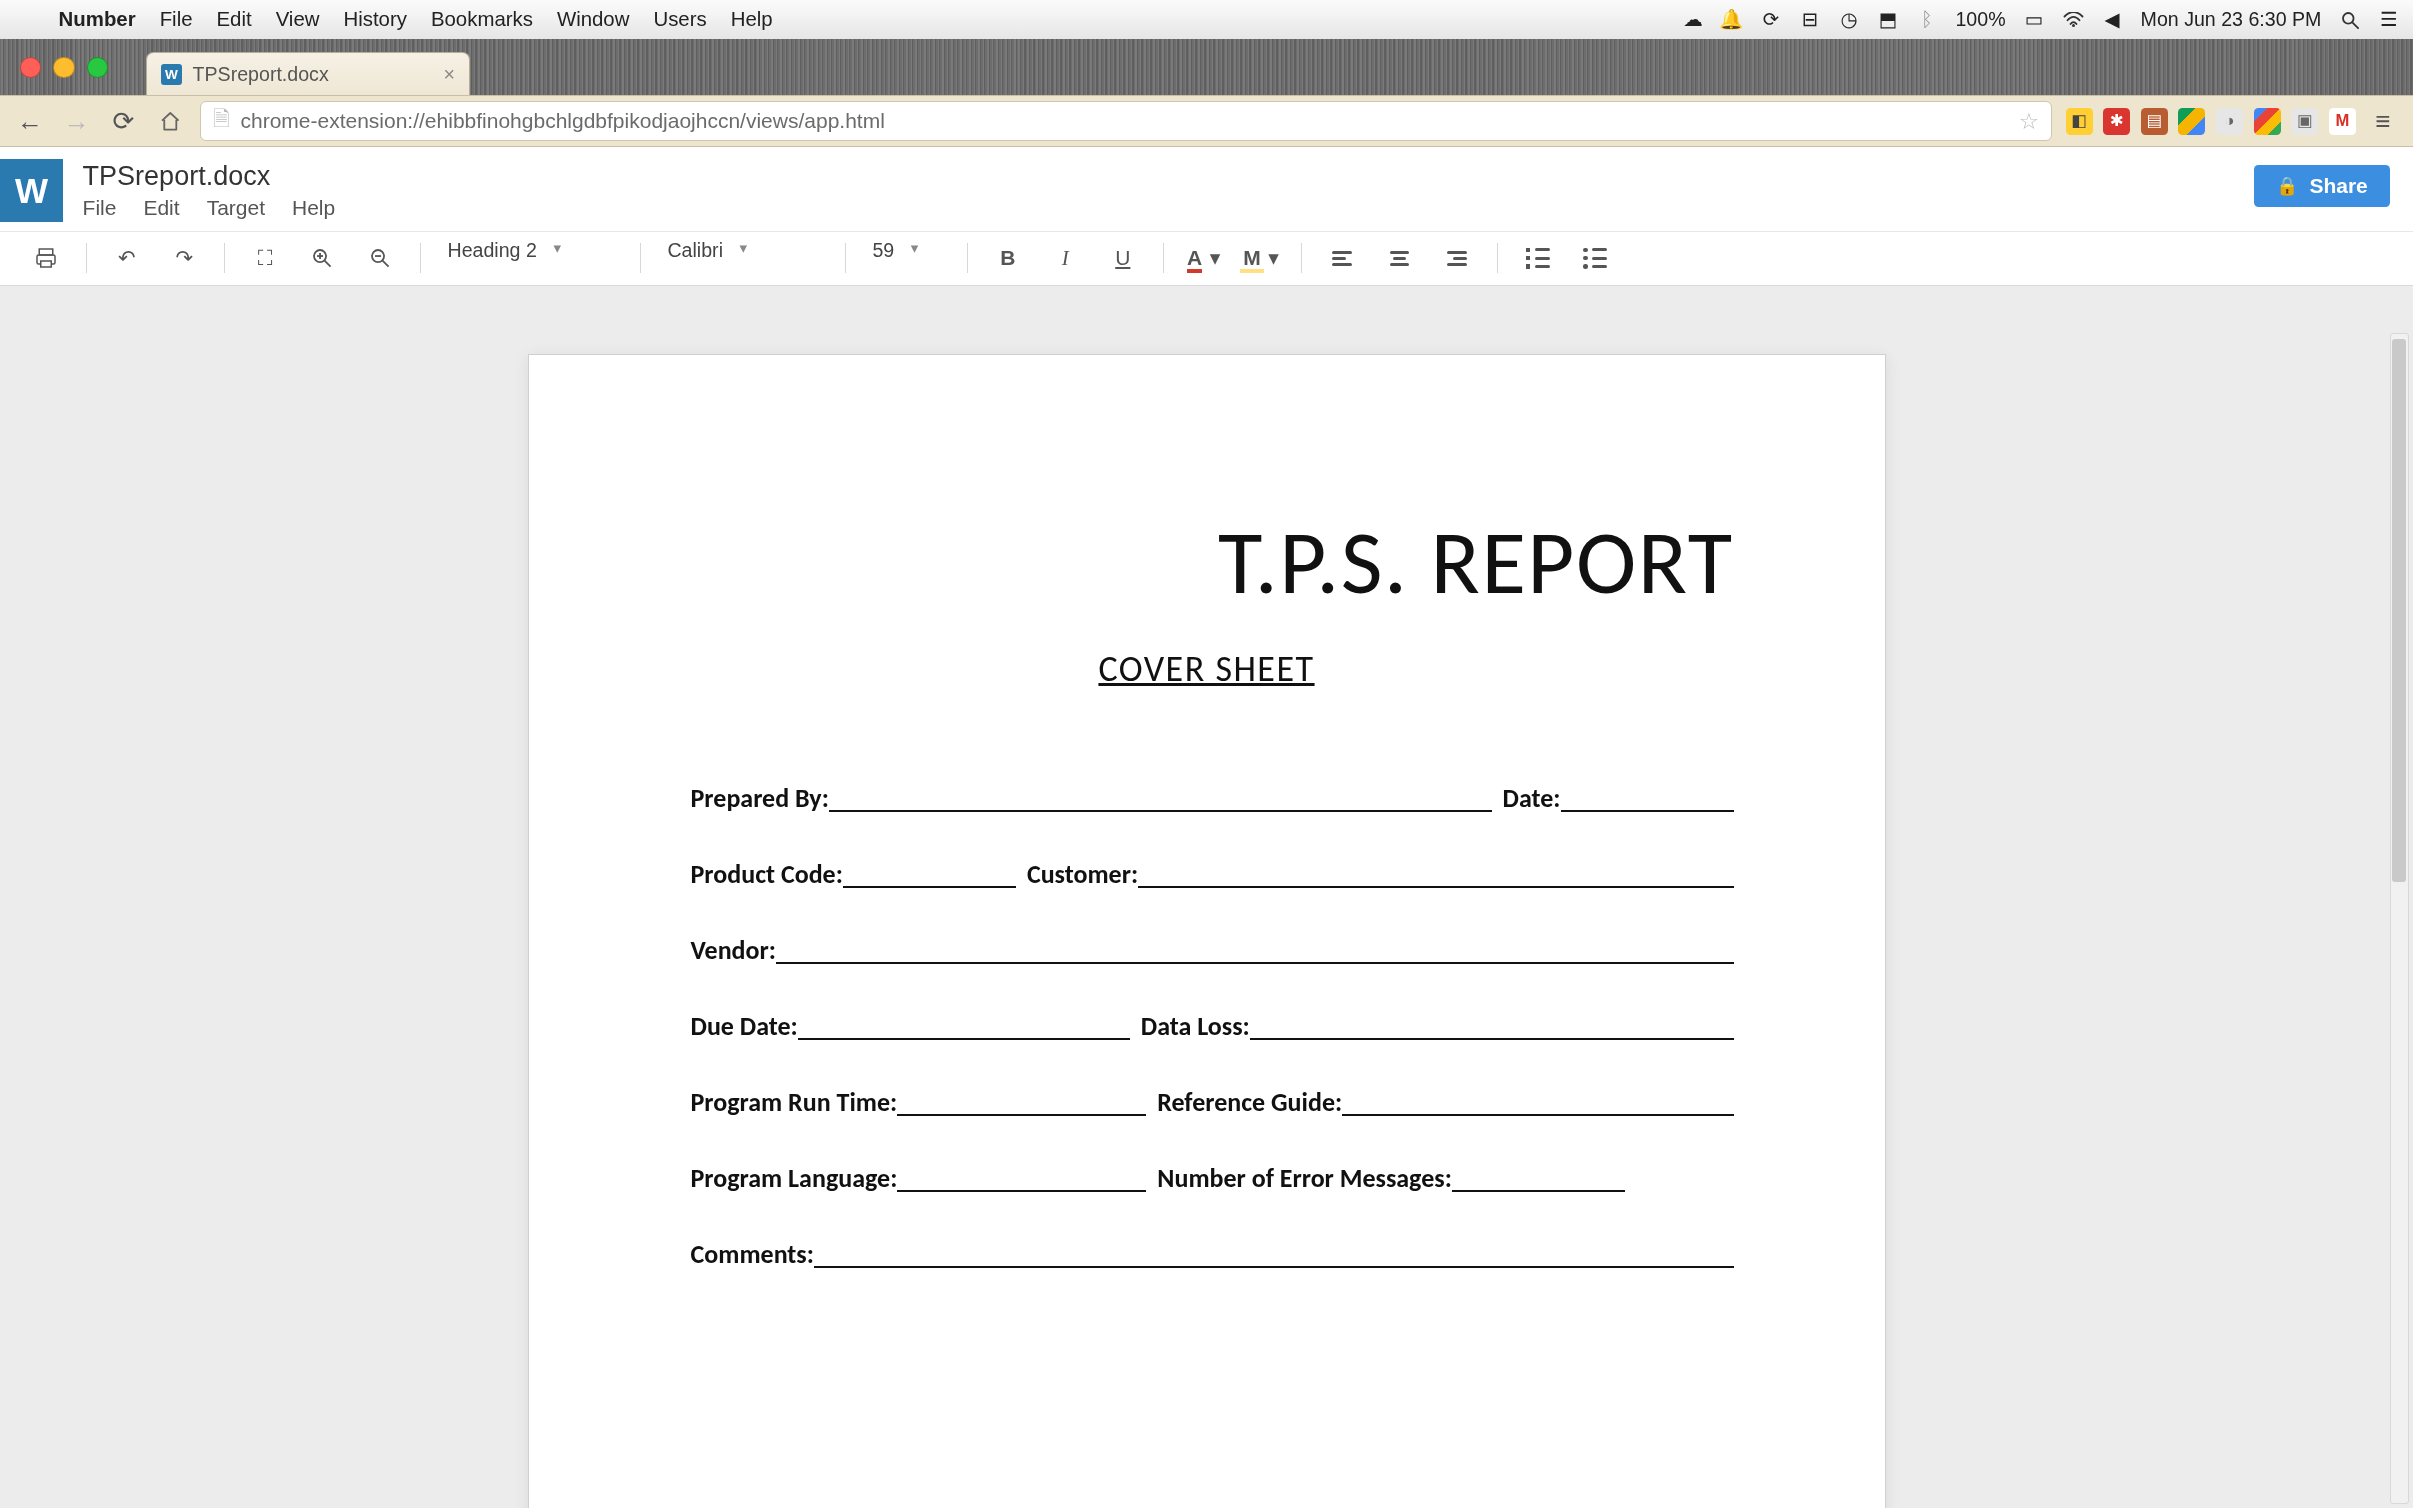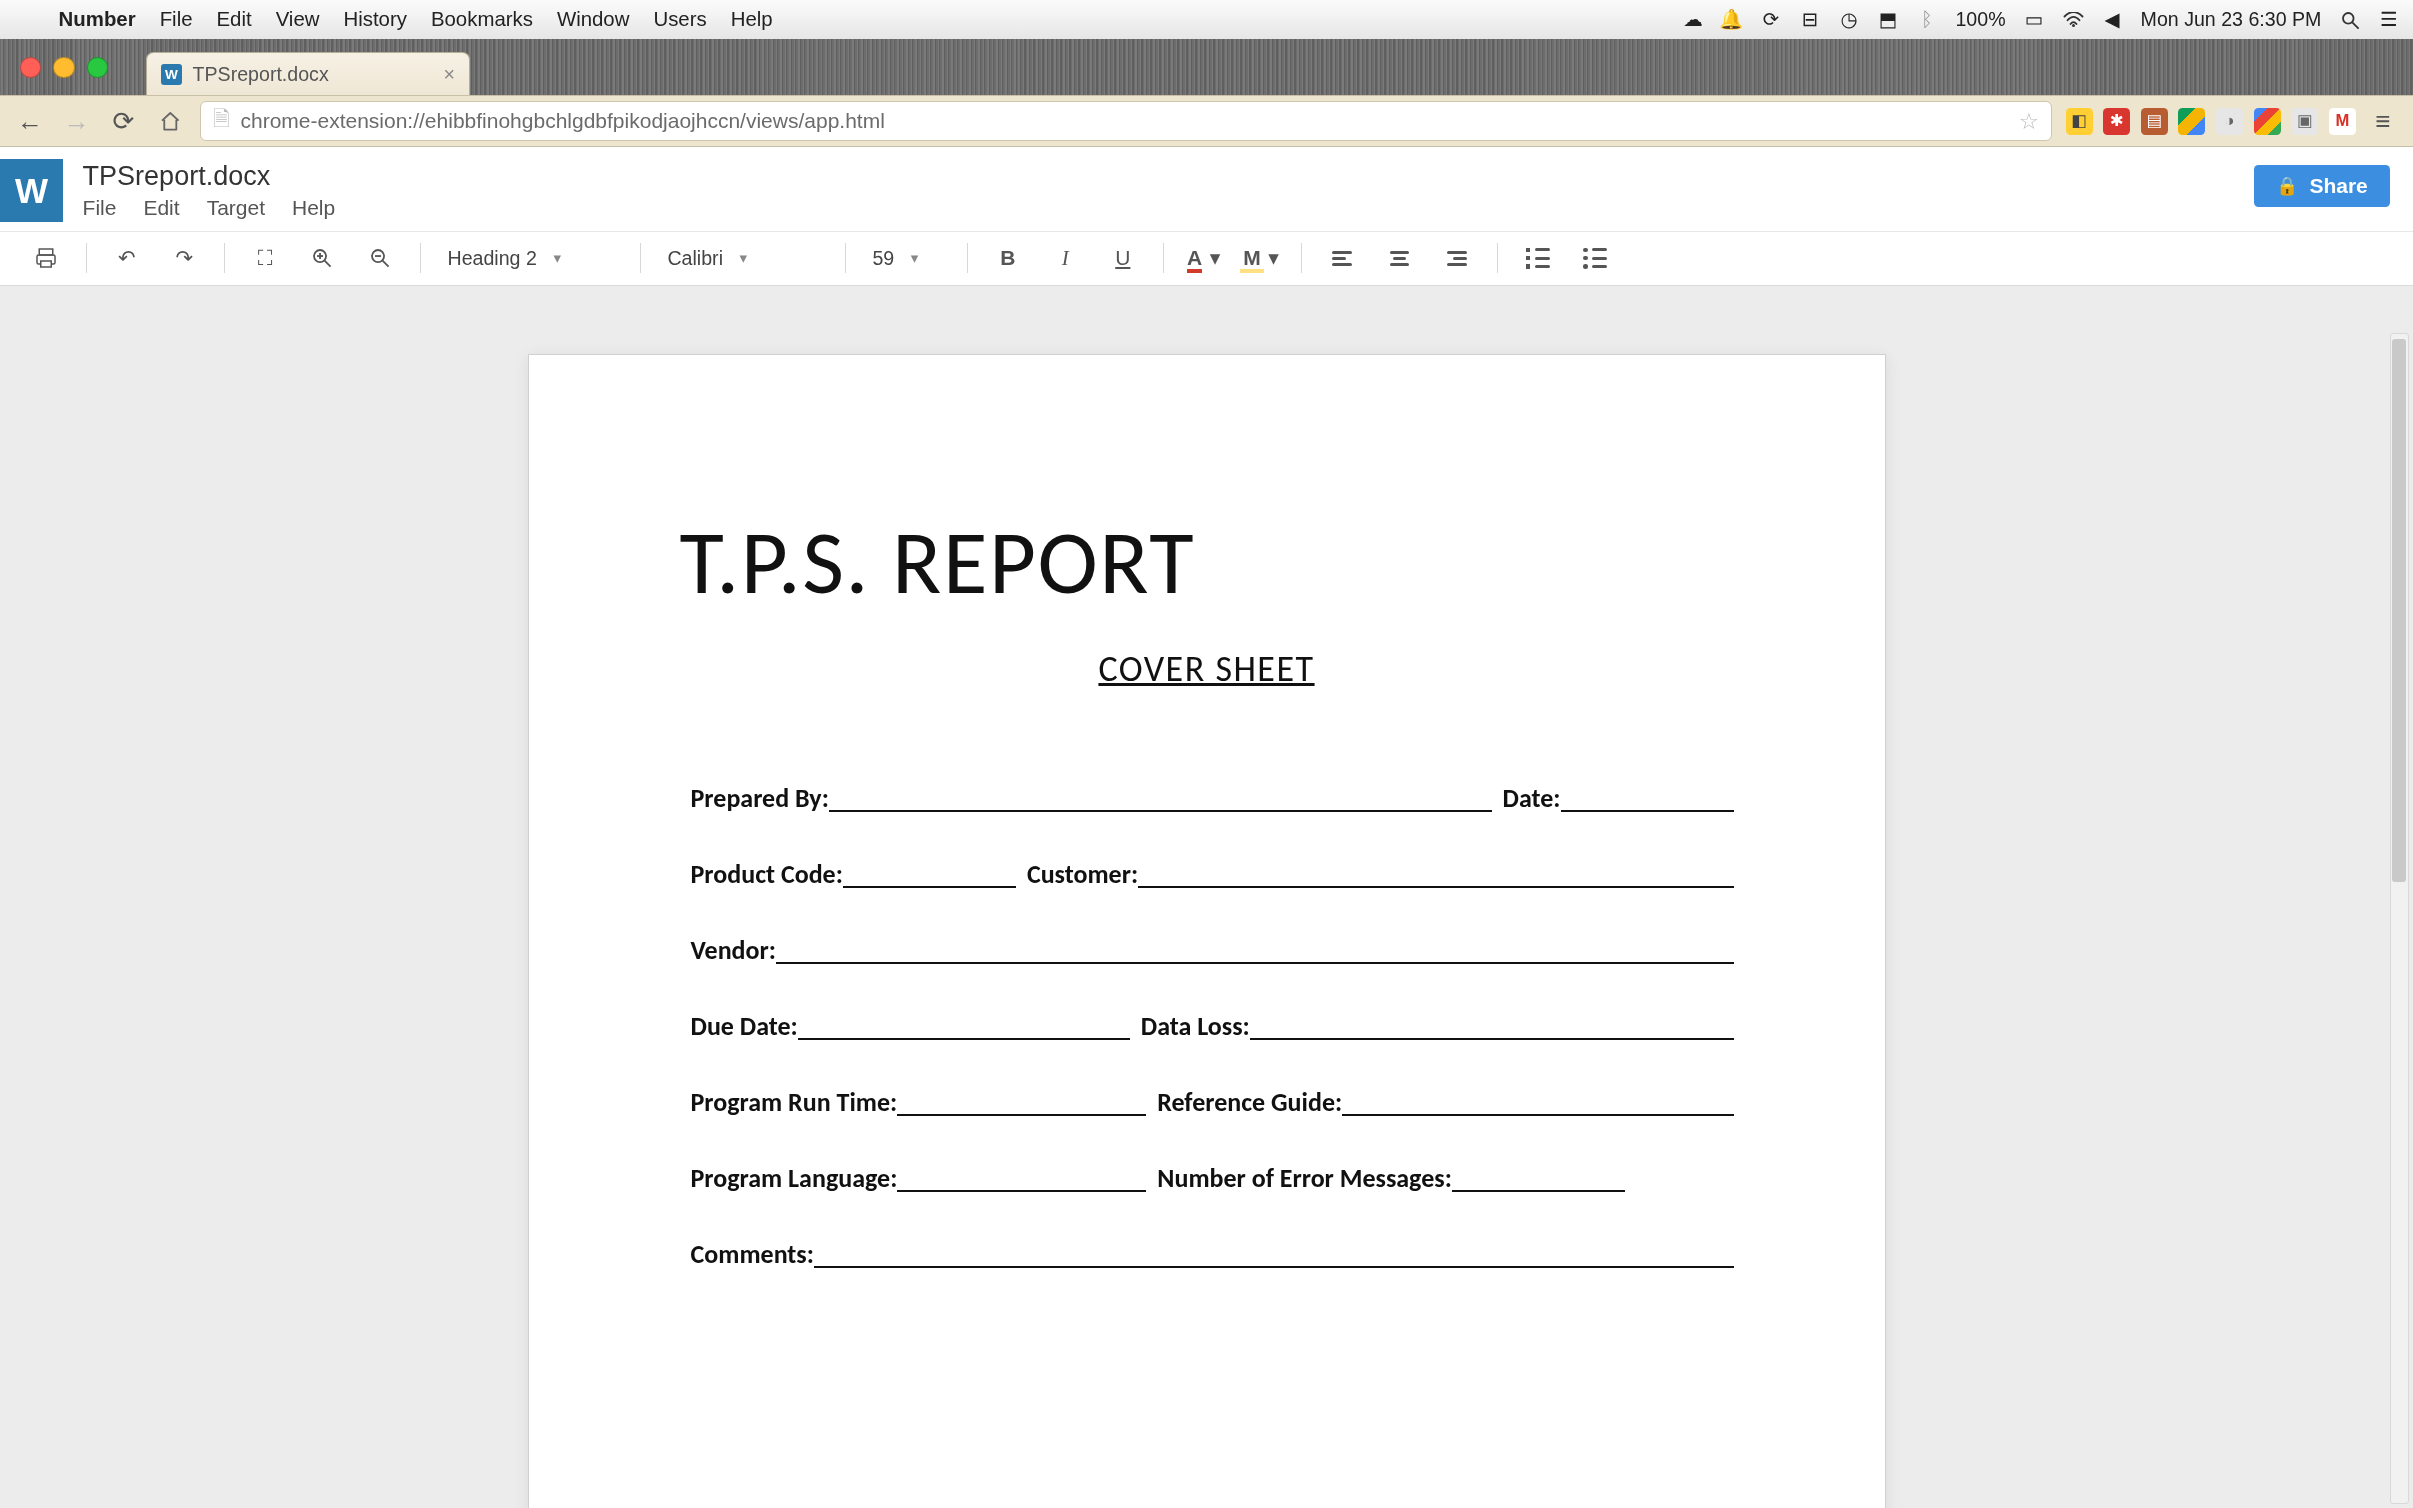--- a/index.html
+++ b/index.html
@@ -157,21 +157,21 @@
     display:flex;align-items:center;justify-content:center;
     border-radius:3px;
     font-size:21px;
     color:#555;
     padding:0 6px;
   }
   .tsep { width:0.8px;height:30px;background:#d7d7d7;margin:0 7.5px;}
   .tselect {
     height:38px;
     border:0.8px solid transparent;
-    display:flex;align-items:center;
+    display:flex;
     padding:0 10.6px;
     gap:16.6px;
     font-size:19.6px;
     color:#444;
   }
   .tselect .caret{font-size:15px;color:#888;}
   .icon-underline{ text-decoration:underline; }
   .text-color-A { position:relative; font-weight:700;}
   .text-color-A::after{content:"";position:absolute;left:0;right:0;bottom:-3px;height:4.5px;background:#d23b2a;}
   .hl-M { position:relative; font-weight:700;}
@@ -199,21 +199,21 @@
     min-height:1659px;
     background:#fff;
     border:0.8px solid #d0d0d0;
     box-shadow:0 3px 15px rgba(0,0,0,0.08);
     padding:151px 151px 45px 151px;
     box-sizing:border-box;
     font-family: Calibri, "Segoe UI", Arial, sans-serif;
     color:#111;
   }
   .doc-h1{
-    text-align:left;
+    text-align:right;
     font-size:91px;
     letter-spacing:1.5px;
     font-weight:400;
     margin:0 0 30px 0;
   }
   .doc-sub{
     text-align:center;
     font-size:36px;
     text-decoration:underline;
     margin:0 0 91px 0;

